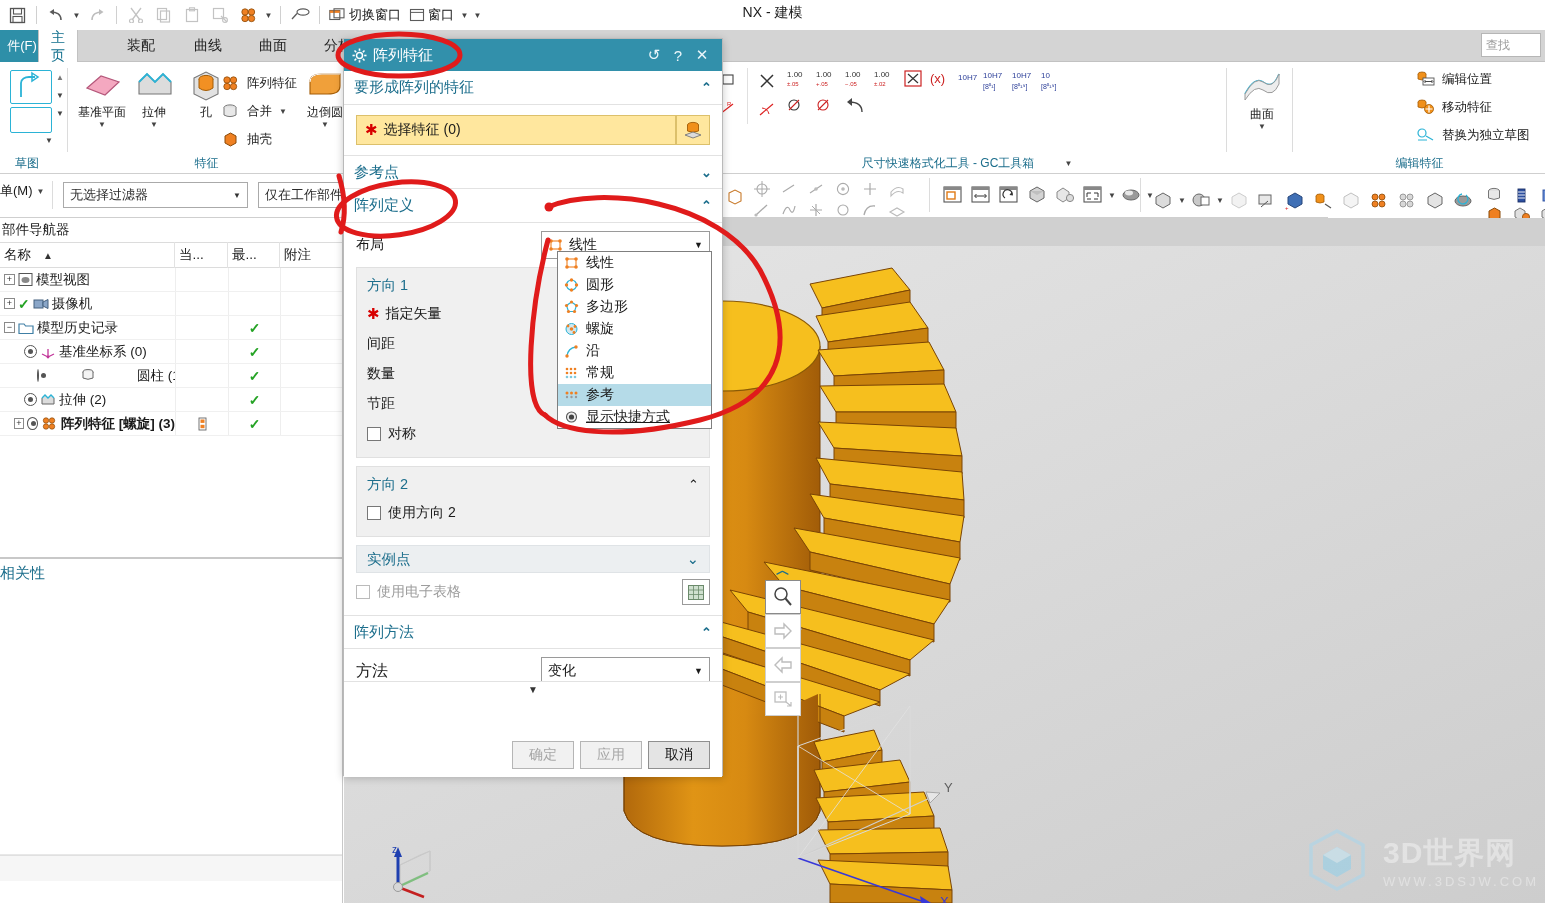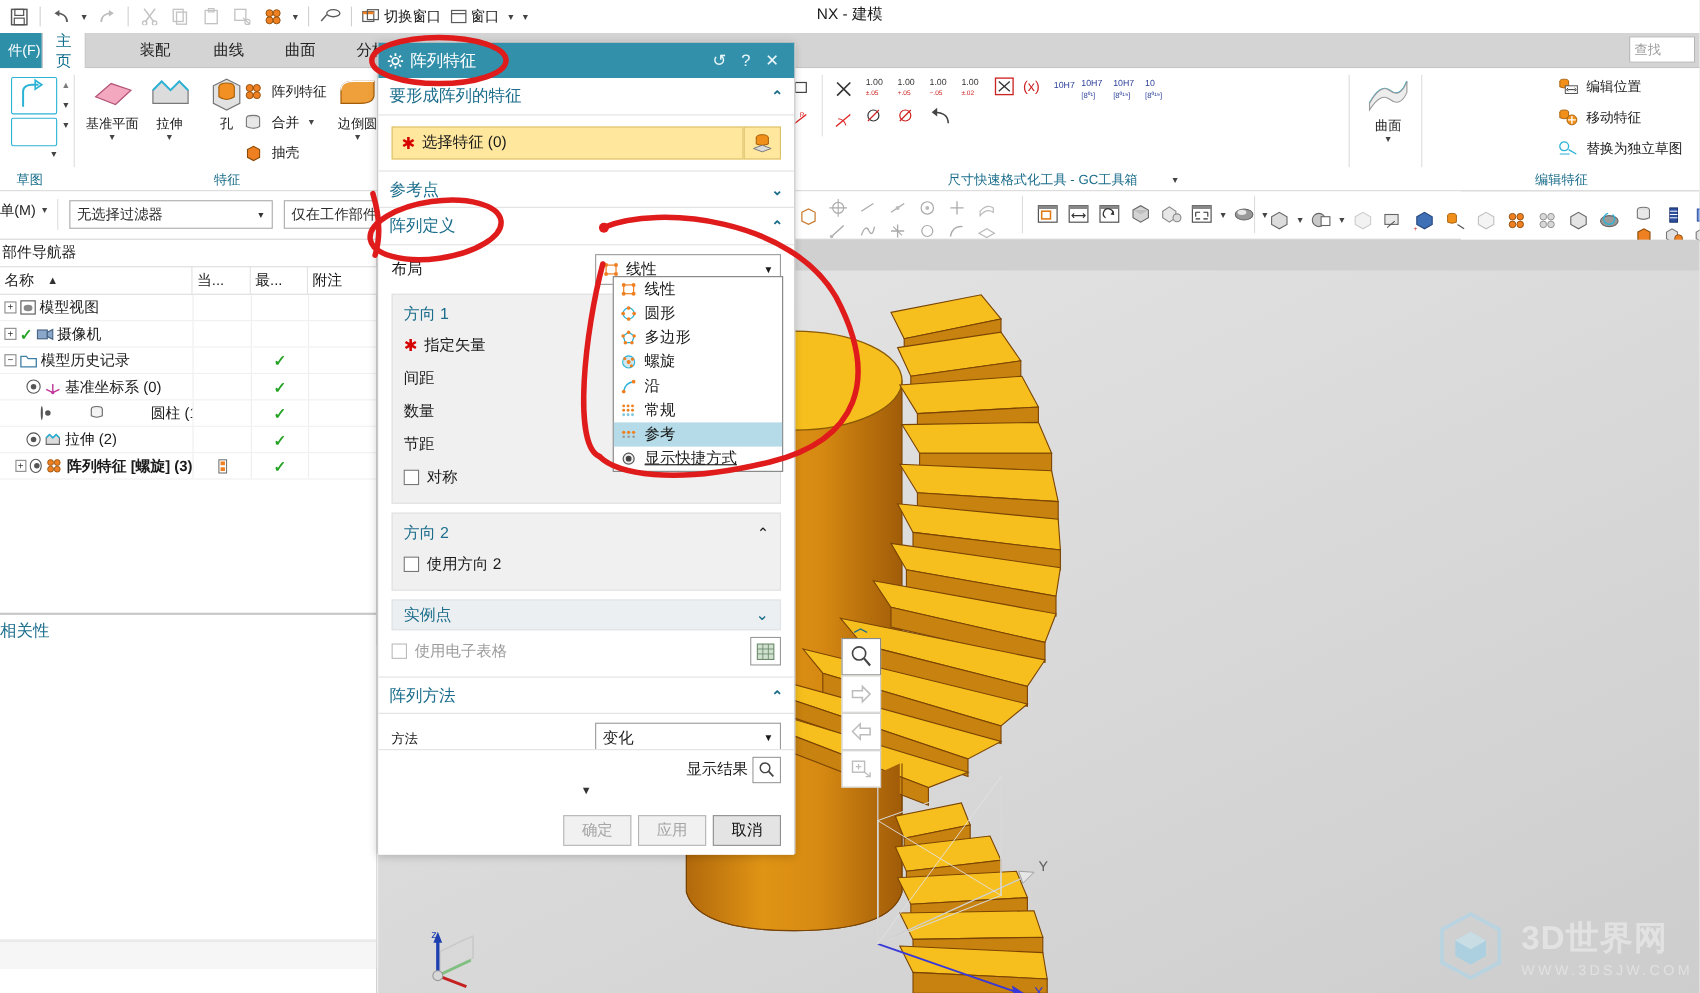--- a/index.html
+++ b/index.html
@@ -1355,41 +1355,32 @@
               <path d="M1.5 6 H16.5 M1.5 10.5 H16.5 M6.5 1.5 V15.5 M11.5 1.5 V15.5" stroke="#6b8a6b" stroke-width=".8"></path>
             </svg>
         </div>
       </div>
 
       <div class="sect-head" style="border-top:1px solid #e2e2e2;">
         <span>阵列方法</span>
         <span class="chev">⌃</span>
       </div>
       <div style="display:flex;align-items:center;margin:8px 12px 4px 12px;">
-        <span style="width:185px;font-size:12px;font-family:Liberation Mono, monospace;">方法</span>
+        <span style="width:185px;font-size:16px;font-family:Liberation Mono, monospace;">方法</span>
         <div class="dsel" style="flex:1;">
           <span>变化</span>
           <span style="font-size:9px;">▼</span>
         </div>
       </div>
       <div class="collapsed-bar">
         <span>可重用的引用</span>
         <span class="chev">⌄</span>
       </div>
 
       <div class="dlg-foot">
-        <div class="showres">
-          <span>显示结果</span>
-          <span class="sqbtn">
-            <svg width="16" height="16" viewBox="0 0 16 16">
-                <circle cx="6.5" cy="6" r="4.4" fill="none" stroke="#444" stroke-width="1.3"></circle>
-                <path d="M9.8 9.3 L14 13.8" stroke="#444" stroke-width="1.6"></path>
-              </svg>
-          </span>
-        </div>
         <div style="text-align:center;font-size:10px;color:#333;margin-top:2px;">▼</div>
         <div class="btnrow">
           <div class="dbtn">确定</div>
           <div class="dbtn">应用</div>
           <div class="dbtn on">取消</div>
         </div>
       </div>
 
       <div class="ddlist">
         <div class="ddrow">

